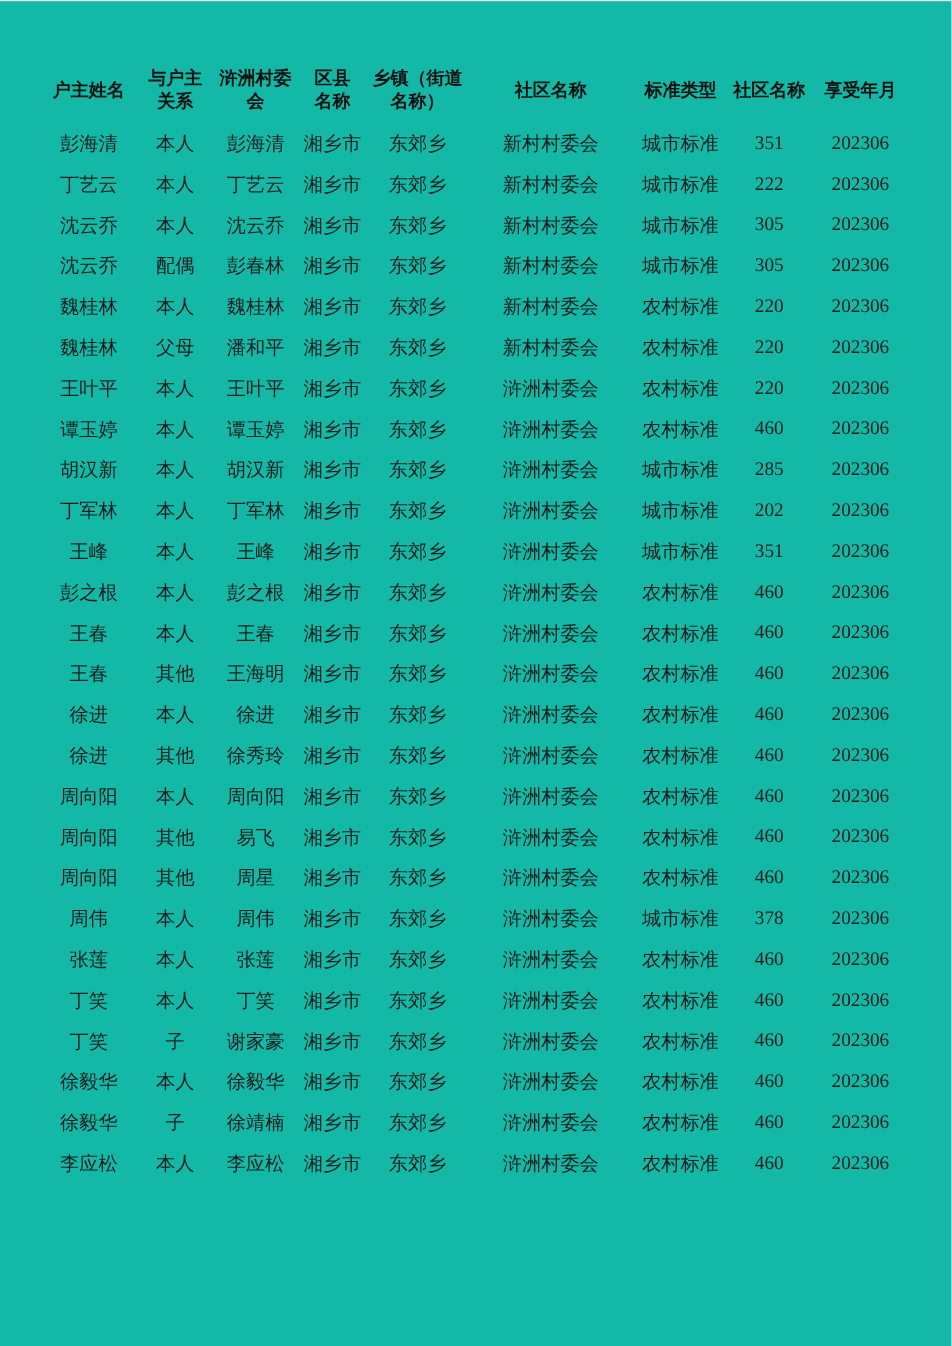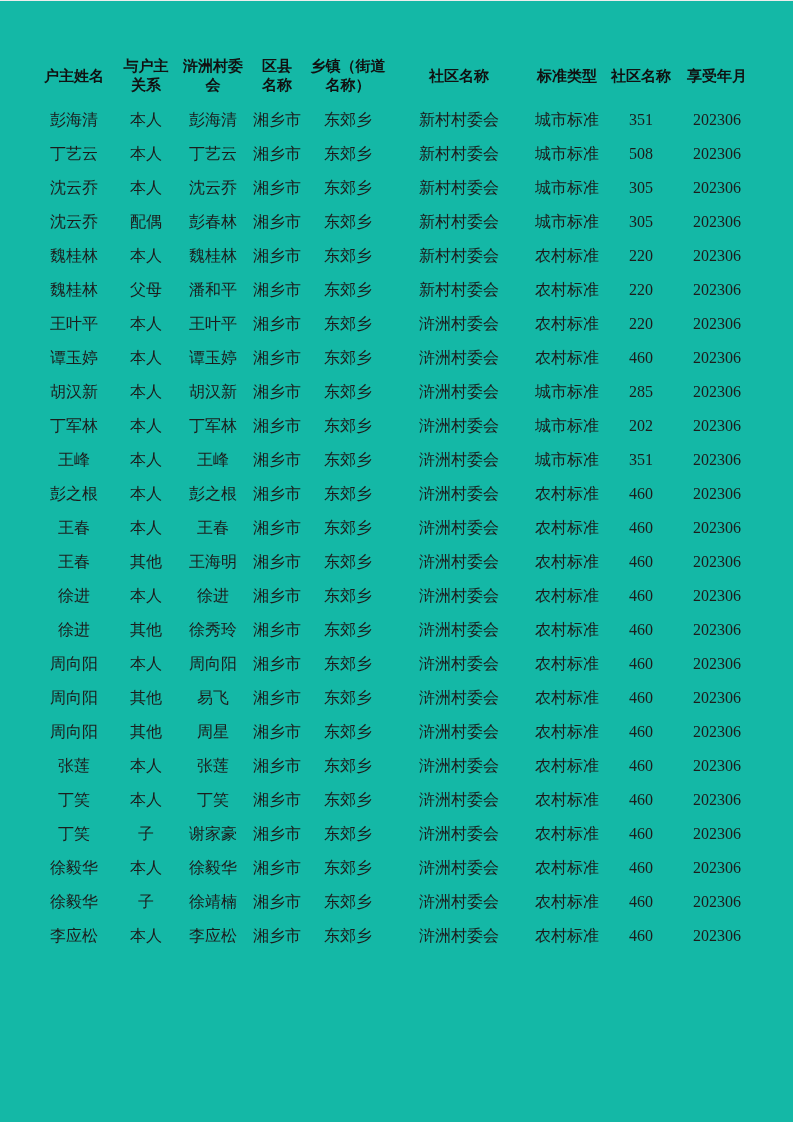--- a/index.html
+++ b/index.html
@@ -103,21 +103,21 @@
           <td>202306</td>
         </tr>
         <tr>
           <td>丁艺云</td>
           <td>本人</td>
           <td>丁艺云</td>
           <td>湘乡市</td>
           <td>东郊乡</td>
           <td>新村村委会</td>
           <td>城市标准</td>
-          <td>508</td>
+          <td>222</td>
           <td>202306</td>
         </tr>
         <tr>
           <td>沈云乔</td>
           <td>本人</td>
           <td>沈云乔</td>
           <td>湘乡市</td>
           <td>东郊乡</td>
           <td>新村村委会</td>
           <td>城市标准</td>
@@ -291,20 +291,31 @@
         </tr>
         <tr>
           <td>周向阳</td>
           <td>其他</td>
           <td>周星</td>
           <td>湘乡市</td>
           <td>东郊乡</td>
           <td>浒洲村委会</td>
           <td>农村标准</td>
           <td>460</td>
+          <td>202306</td>
+        </tr>
+        <tr>
+          <td>周伟</td>
+          <td>本人</td>
+          <td>周伟</td>
+          <td>湘乡市</td>
+          <td>东郊乡</td>
+          <td>浒洲村委会</td>
+          <td>城市标准</td>
+          <td>378</td>
           <td>202306</td>
         </tr>
         <tr>
           <td>张莲</td>
           <td>本人</td>
           <td>张莲</td>
           <td>湘乡市</td>
           <td>东郊乡</td>
           <td>浒洲村委会</td>
           <td>农村标准</td>

